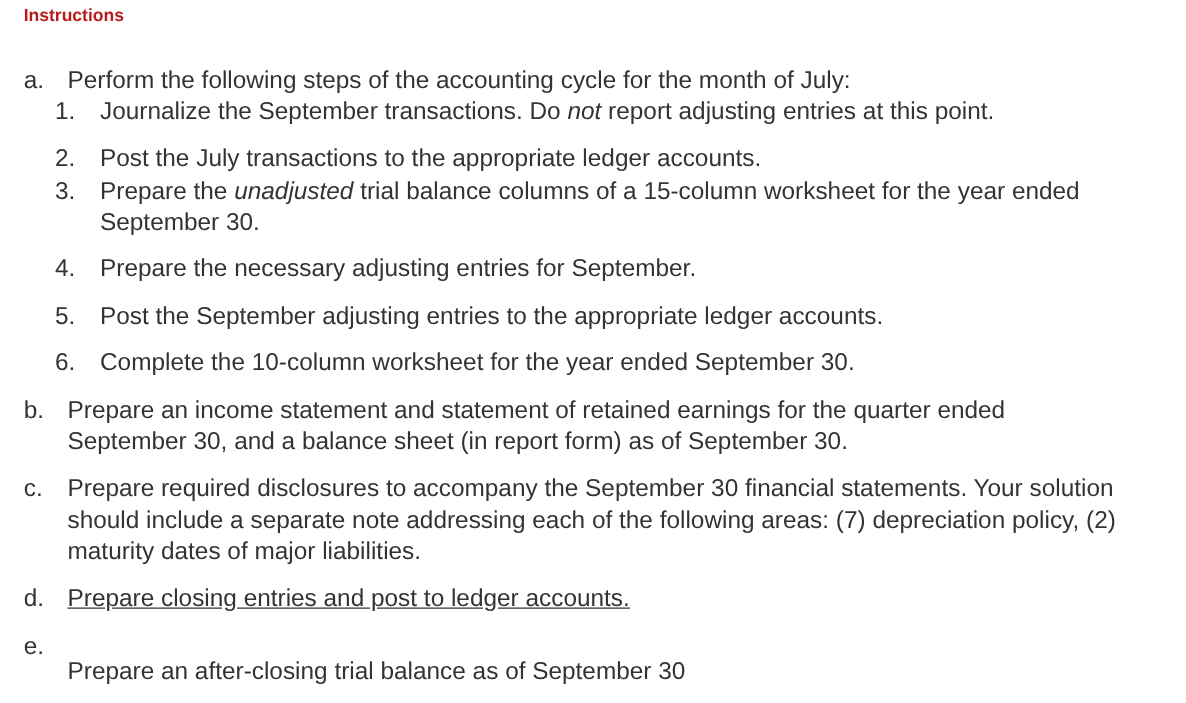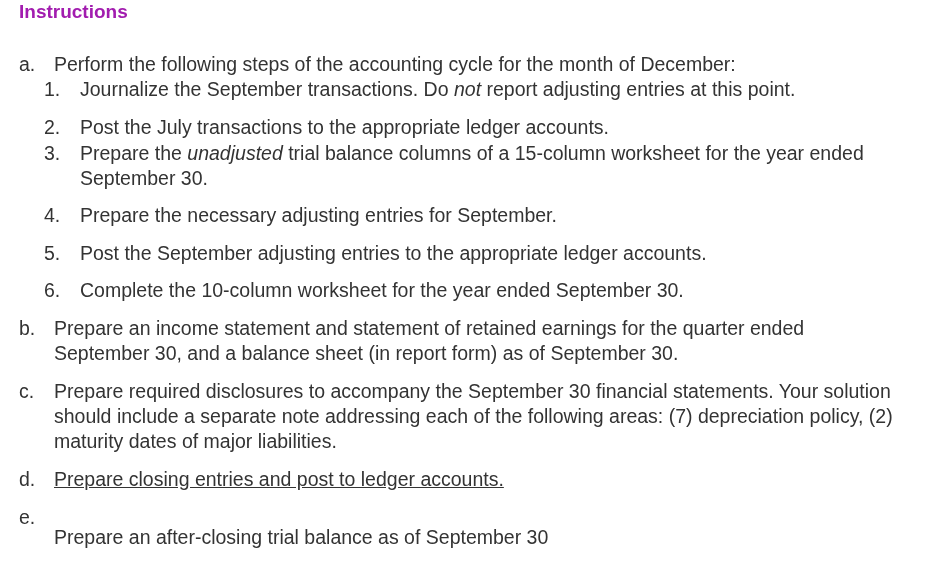--- a/index.html
+++ b/index.html
@@ -2,38 +2,38 @@
 <html><head>
   <meta charset="utf-8">
   <style>
     html, body { margin: 0; padding: 0; background: #ffffff; }
     body {
       width: 949px; height: 562px; overflow: hidden; position: relative;
       font-family: "Liberation Sans", sans-serif; color: #333333;
     }
     .title {
       position: absolute; left: 19px; top: 1px;
-      font-size: 19px; font-weight: bold; color: #a21caf; line-height: 22px;
+      font-size: 14px; font-weight: bold; color: #b91c1c; line-height: 22px;
     }
     .line {
       position: absolute; font-size: 19.5px; line-height: 25px; white-space: nowrap;
     }
     .marker { position: absolute; }
     .text { position: absolute; }
     em { font-style: italic; }
   </style>
 </head>
 <body>
 
 <div>
   <div class="title">Instructions</div>
 
   <div class="line" style="top:52px;">
     <span class="marker" style="left:19px;">a.</span>
-    <span class="text" style="left:54px;">Perform the following steps of the accounting cycle for the month of December:</span>
+    <span class="text" style="left:54px;">Perform the following steps of the accounting cycle for the month of July:</span>
   </div>
 
   <div class="line" style="top:77px;">
     <span class="marker" style="left:44px;">1.</span>
     <span class="text" style="left:80px;"><span>Journalize the September transactions. Do </span><em>not</em><span> report adjusting entries at this point.</span></span>
   </div>
 
   <div class="line" style="top:115px;">
     <span class="marker" style="left:44px;">2.</span>
     <span class="text" style="left:80px;">Post the July transactions to the appropriate ledger accounts.</span>

